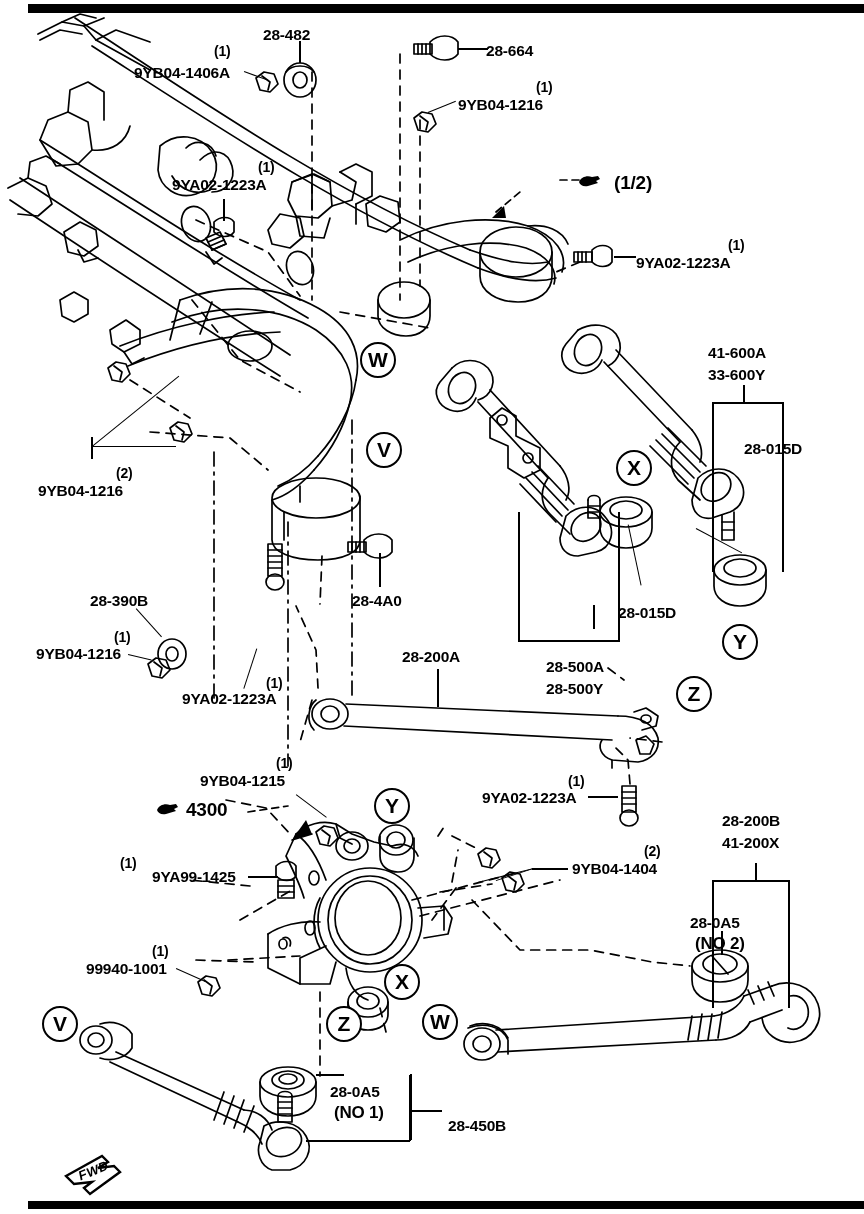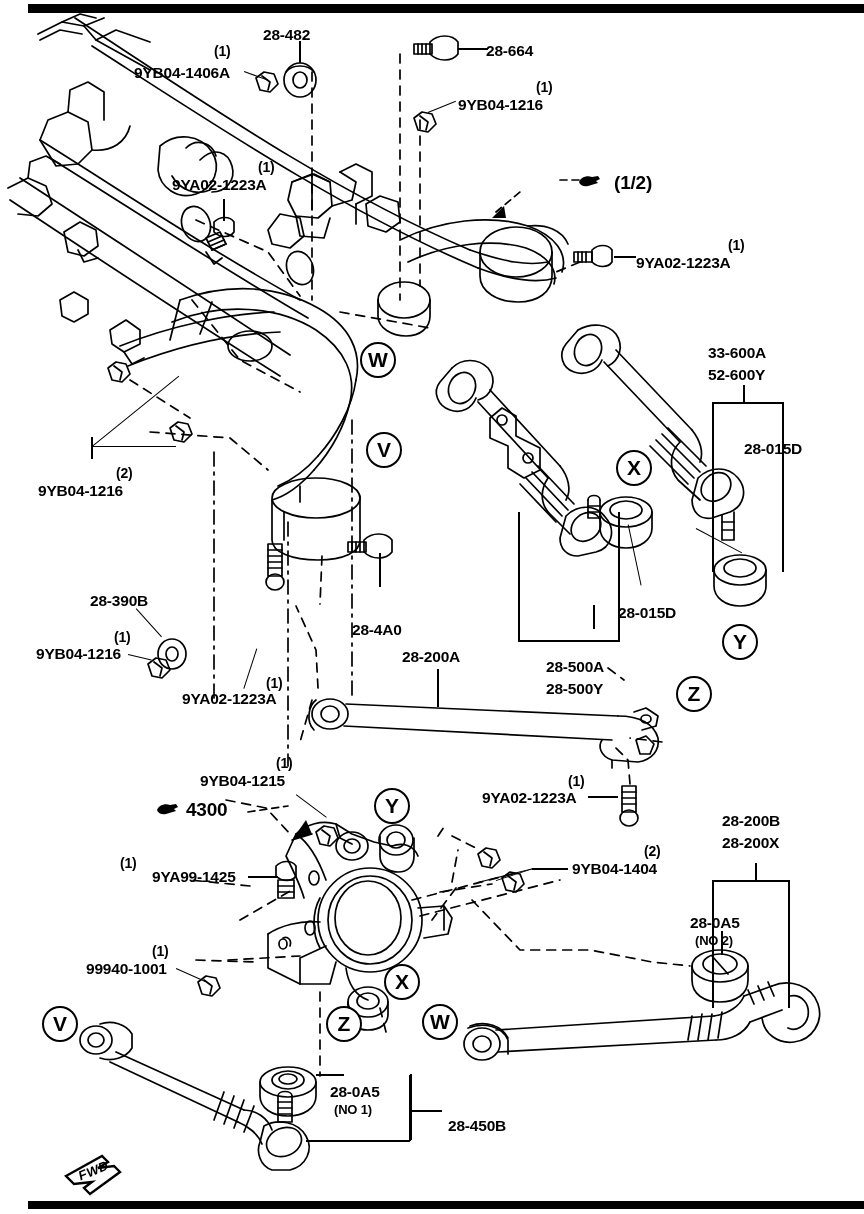--- a/index.html
+++ b/index.html
@@ -26,21 +26,21 @@
   .lbl {
     position: absolute;
     color: #000000;
     font-family: "Liberation Sans", sans-serif;
     font-size: 15.5px;
     font-weight: 700;
     letter-spacing: -0.2px;
     white-space: nowrap;
     line-height: 1.12;
   }
-  .lbl.small { font-size: 13px; }
+  .lbl.small { font-size: 17px; }
   .lbl.qty { font-size: 14px; font-weight: 700; }
   .lbl.big { font-size: 19px; }
 
   
   .ln {
     position: absolute;
     background: #000000;
     transform-origin: 0 50%;
     height: 1.4px;
   }
@@ -572,24 +572,24 @@
   <div class="lbl qty" style="left:116px; top:466px;">(2)</div>
   <div class="lbl" style="left:38px; top:482px;">9YB04-1216</div>
 
   <div class="lbl" style="left:66px; top:592px;margin-left:24px;">28-390B</div>
   <div class="lbl qty" style="left:114px; top:630px;">(1)</div>
   <div class="lbl" style="left:36px; top:645px;">9YB04-1216</div>
 
   <div class="lbl qty" style="left:266px; top:676px;">(1)</div>
   <div class="lbl" style="left:182px; top:690px;">9YA02-1223A</div>
 
-  <div class="lbl" style="left:352px; top:592px;margin-top:29px;">28-4A0</div>
-
-  <div class="lbl" style="left:708px; top:344px;">33-600A</div>
-  <div class="lbl" style="left:708px; top:366px;">52-600Y</div>
+  <div class="lbl" style="left:352px; top:592px;">28-4A0</div>
+
+  <div class="lbl" style="left:708px; top:344px;">41-600A</div>
+  <div class="lbl" style="left:708px; top:366px;">33-600Y</div>
   <div class="lbl" style="left:744px; top:440px;">28-015D</div>
   <div class="lbl" style="left:618px; top:604px;">28-015D</div>
 
   <div class="lbl" style="left:546px; top:658px;">28-500A</div>
   <div class="lbl" style="left:546px; top:680px;">28-500Y</div>
 
   <div class="lbl" style="left:402px; top:648px;">28-200A</div>
 
   <div class="lbl qty" style="left:568px; top:774px;">(1)</div>
   <div class="lbl" style="left:482px; top:789px;">9YA02-1223A</div>
@@ -612,21 +612,21 @@
   <div class="lbl qty" style="left:120px; top:856px;">(1)</div>
   <div class="lbl" style="left:152px; top:868px;">9YA99-1425</div>
 
   <div class="lbl qty" style="left:152px; top:944px;">(1)</div>
   <div class="lbl" style="left:86px; top:960px;">99940-1001</div>
 
   <div class="lbl qty" style="left:644px; top:844px;">(2)</div>
   <div class="lbl" style="left:572px; top:860px;">9YB04-1404</div>
 
   <div class="lbl" style="left:722px; top:812px;">28-200B</div>
-  <div class="lbl" style="left:722px; top:834px;">28-200X</div>
+  <div class="lbl" style="left:722px; top:834px;">41-200X</div>
 
   <div class="lbl" style="left:690px; top:914px;">28-0A5</div>
   <div class="lbl small" style="left:695px; top:934px;">(NO 2)</div>
 
   <div class="lbl" style="left:330px; top:1083px;">28-0A5</div>
   <div class="lbl small" style="left:334px; top:1103px;">(NO 1)</div>
 
   <div class="lbl" style="left:448px; top:1117px;">28-450B</div>
 
   <div class="fwd-wrap">

